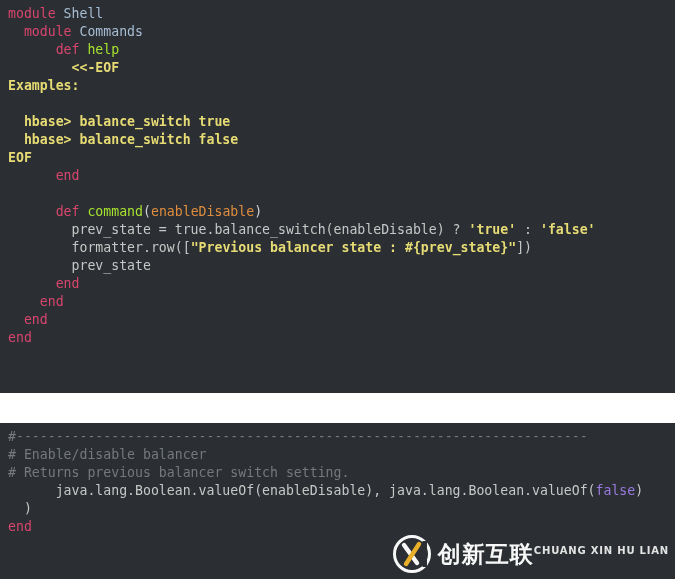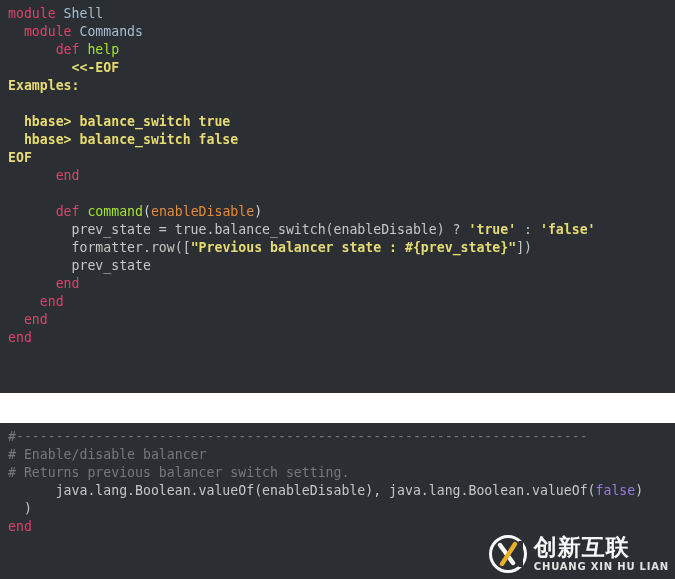--- a/index.html
+++ b/index.html
@@ -68,21 +68,20 @@
     pointer-events: none;
   }
   .wm-logo {
     width: 38px;
     height: 38px;
     position: relative;
     flex: 0 0 auto;
   }
   .wm-text-block {
     display: flex;
-    flex-direction: column;
     justify-content: flex-start;
     line-height: 1;
   }
   .wm-cn {
     font-family: "DejaVu Sans", "Liberation Sans", sans-serif;
     font-size: 23px;
     font-weight: bold;
     color: #ffffff;
     letter-spacing: 1px;
   }

